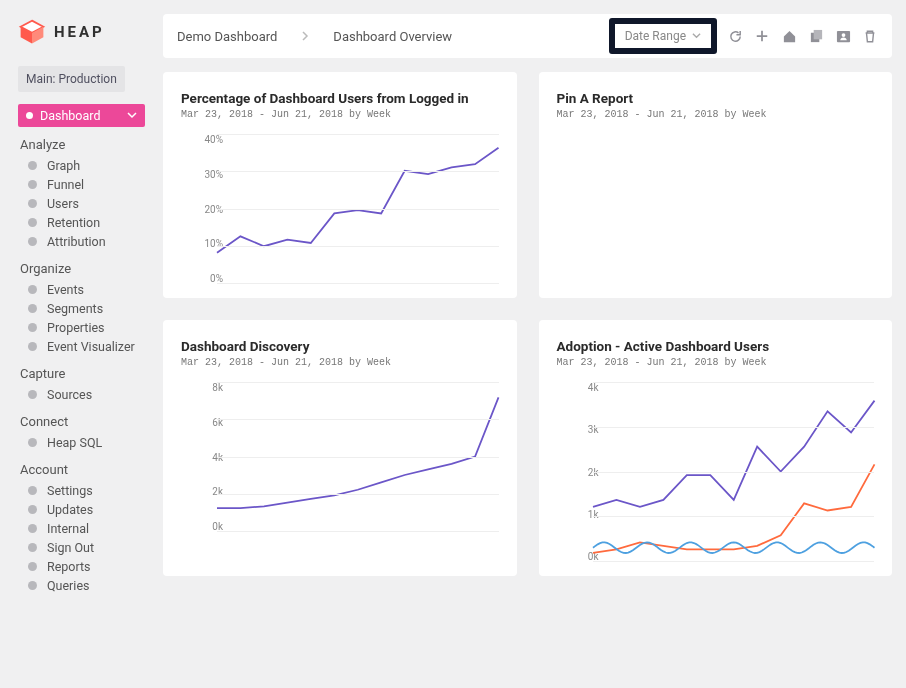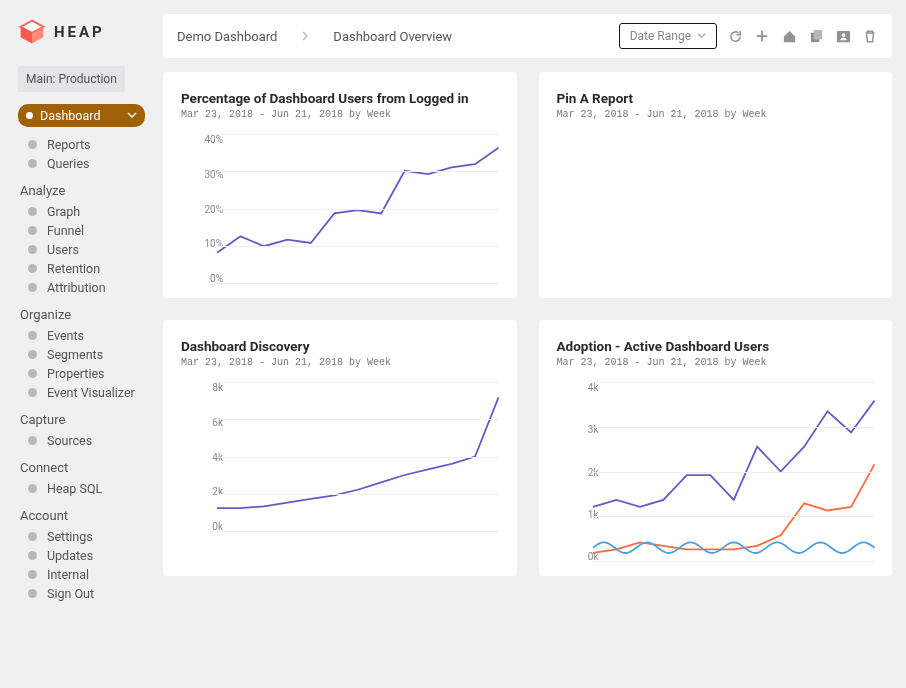--- a/index.html
+++ b/index.html
@@ -24,23 +24,23 @@
   .env-badge {
     background: #e4e4e6;
     color: #505060;
     font-size: 12px;
     padding: 6px 8px;
     border-radius: 2px;
     margin-bottom: 12px;
     display: inline-block;
   }
   .nav-active {
-    background: #a16207;
+    background: #ec4899;
     color: #fff;
-    border-radius: 10px;
+    border-radius: 2px;
     padding: 4px 8px;
     display: flex;
     align-items: center;
     gap: 7px;
     font-size: 12.5px;
     margin-bottom: 8px;
     justify-content: space-between;
   }
   .nav-active .dotlabel { display: flex; align-items: center; gap: 7px; }
   .nav-dot { width: 7px; height: 7px; border-radius: 50%; background: #fff; display: inline-block; }
@@ -56,21 +56,21 @@
   .topbar {
     background: #fff; border-radius: 4px;
     height: 44px; display: flex; align-items: center;
     padding: 0 14px; justify-content: space-between;
     margin-bottom: 14px;
   }
   .crumbs { display: flex; align-items: center; gap: 24px; color: #555; font-size: 13px; }
   .crumb-sep { color: #bbb; }
   .topbar-right { display: flex; align-items: center; gap: 10px; }
   .date-range-btn {
-    border: 1px solid #0f172a; border-radius: 3px;
+    border: 6px solid #0f172a; border-radius: 3px;
     padding: 5px 10px; color: #888; font-size: 12px;
     display: flex; align-items: center; gap: 6px;
     background: #fff; cursor: pointer;
   }
   .toolbar-icons { display: flex; align-items: center; gap: 11px; }
   .ticon { width: 16px; height: 16px; color: #909097; cursor: pointer; display: flex; align-items: center; justify-content: center; }
   .grid { display: grid; grid-template-columns: 1fr 1fr; gap: 22px; }
   .card { background: #fff; border-radius: 4px; padding: 18px 18px 14px 18px; }
   .card h3 { font-size: 13.5px; font-weight: 700; color: #2a2a2a; margin-bottom: 3px; }
   .card .sub { font-size: 10px; color: #777; font-family: Liberation Mono, monospace; }
@@ -104,30 +104,20 @@
         <span class="nav-dot"></span>
         <span>Dashboard</span>
       </span>
       <span>
         <svg width="10" height="10" viewBox="0 0 10 10">
             <path d="M1 3 L5 7 L9 3" stroke="#fff" stroke-width="1.5" fill="none"></path>
           </svg>
       </span>
     </div>
 
-    <div id="nav-top">
-        <div class="nav-item">
-          <span class="bullet"></span>
-          <span>Reports</span>
-        </div>
-        <div class="nav-item">
-          <span class="bullet"></span>
-          <span>Queries</span>
-        </div>
-      </div>
     <div id="nav-sections">
         <div class="nav-heading">Analyze</div>
         <div class="nav-item">
           <span class="bullet"></span>
           <span>Graph</span>
         </div>
         <div class="nav-item">
           <span class="bullet"></span>
           <span>Funnel</span>
         </div>
@@ -179,20 +169,30 @@
           <span class="bullet"></span>
           <span>Updates</span>
         </div>
         <div class="nav-item">
           <span class="bullet"></span>
           <span>Internal</span>
         </div>
         <div class="nav-item">
           <span class="bullet"></span>
           <span>Sign Out</span>
+        </div>
+      </div>
+    <div id="nav-top">
+        <div class="nav-item">
+          <span class="bullet"></span>
+          <span>Reports</span>
+        </div>
+        <div class="nav-item">
+          <span class="bullet"></span>
+          <span>Queries</span>
         </div>
       </div>
   </aside>
 
   <main class="main">
     <div class="topbar">
       <div class="crumbs">
         <span>Demo Dashboard</span>
         <span class="crumb-sep">
           <svg width="8" height="10" viewBox="0 0 8 10">

